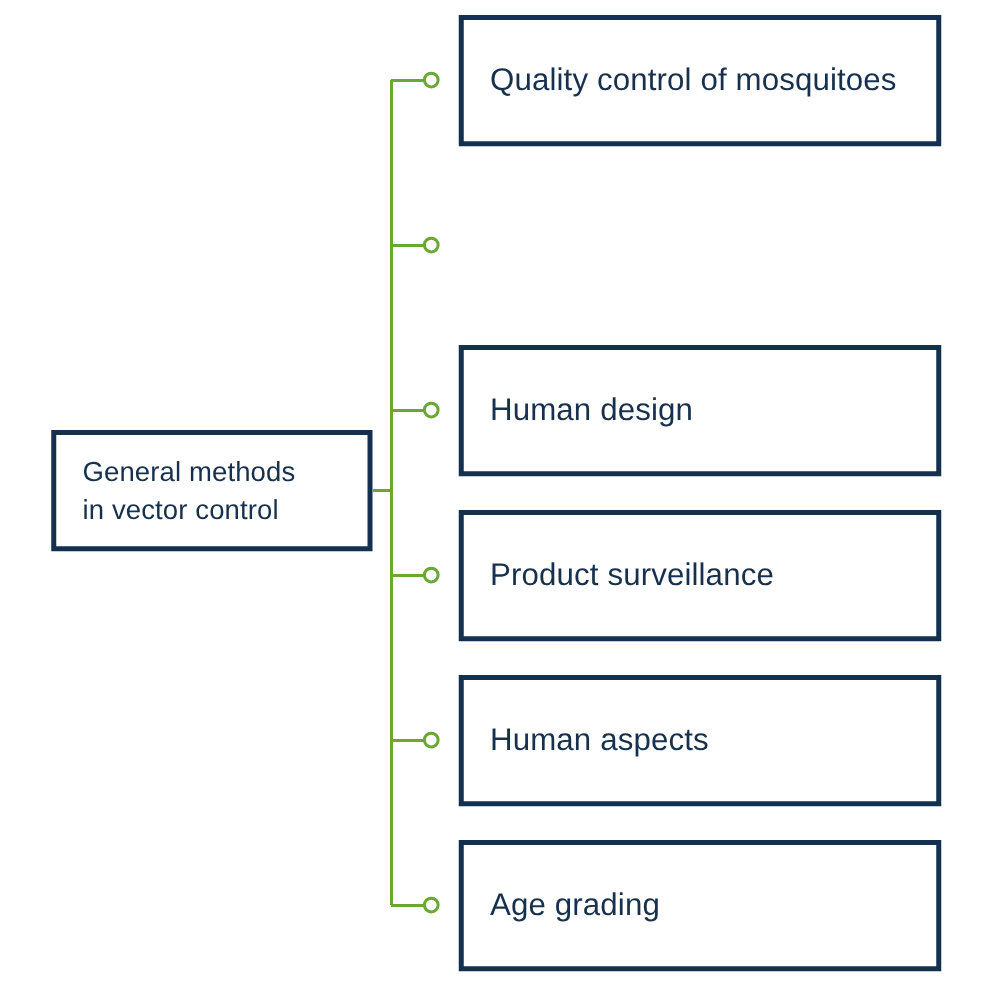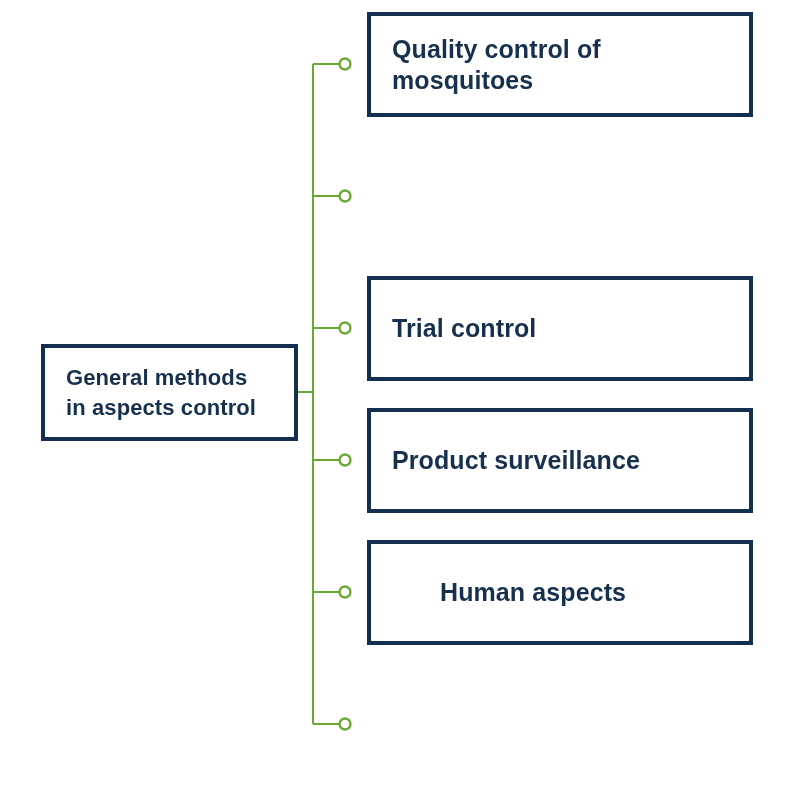--- a/index.html
+++ b/index.html
@@ -35,21 +35,20 @@
     align-items: center;
   }
   .node-label {
     color: #16304d;
     font-size: 25px;
     line-height: 1.22;
     letter-spacing: 0.1px;
     padding-left: 21px;
     padding-right: 10px;
     white-space: pre-line;
-    font-weight: bold;
   }
   
   #root-node {
     left: 41px;
     top: 344px;
     width: 257px;
     height: 97px;
   }
   #root-node .node-label {
     font-size: 22px;
@@ -60,21 +59,21 @@
   .child-box {
     left: 367px;
     width: 386px;
     height: 105px;
   }
   .child-box:nth-of-type(1) { top: 12px; }
   .child-0 { top: 12px; }
   .child-1 { top: 144px; }
   .child-2 { top: 276px; }
   .child-3 { top: 408px; }
-  .child-4 { top: 540px; padding-left: 48px; }
+  .child-4 { top: 540px; }
   .child-5 { top: 672px; }
 </style>
 </head>
 <body>
 
 <div id="diagram-canvas">
 
   <svg id="connector-layer" viewBox="0 0 800 800">
 
     <line x1="298" y1="392" x2="313" y2="392" stroke="#6aa833" stroke-width="2.4" shape-rendering="crispEdges"></line>
@@ -95,34 +94,37 @@
 
     <line x1="313" y1="592" x2="340" y2="592" stroke="#6aa833" stroke-width="2.4" shape-rendering="crispEdges"></line>
     <circle cx="345" cy="592" r="5.5" fill="#ffffff" stroke="#6aa833" stroke-width="2.4"></circle>
 
     <line x1="313" y1="724" x2="340" y2="724" stroke="#6aa833" stroke-width="2.4" shape-rendering="crispEdges"></line>
     <circle cx="345" cy="724" r="5.5" fill="#ffffff" stroke="#6aa833" stroke-width="2.4"></circle>
   </svg>
 
   <div class="node-box" id="root-node">
     <span class="node-label">General methods
-in aspects control</span>
+in vector control</span>
   </div>
 
   <div class="node-box child-box child-0">
     <span class="node-label">Quality control of mosquitoes</span>
   </div>
 
 
   <div class="node-box child-box child-2">
-    <span class="node-label">Trial control</span>
+    <span class="node-label">Human design</span>
   </div>
 
   <div class="node-box child-box child-3">
     <span class="node-label">Product surveillance</span>
   </div>
 
   <div class="node-box child-box child-4">
     <span class="node-label">Human aspects</span>
   </div>
 
+  <div class="node-box child-box child-5">
+    <span class="node-label">Age grading</span>
+  </div>
 
 </div>
 
 </body></html>

